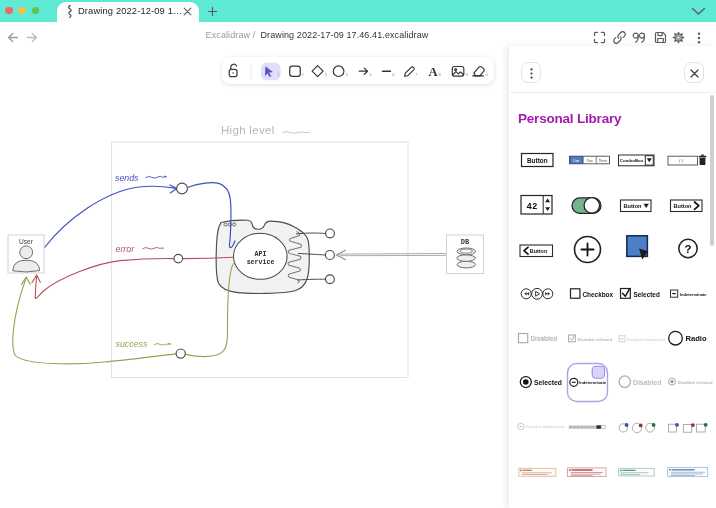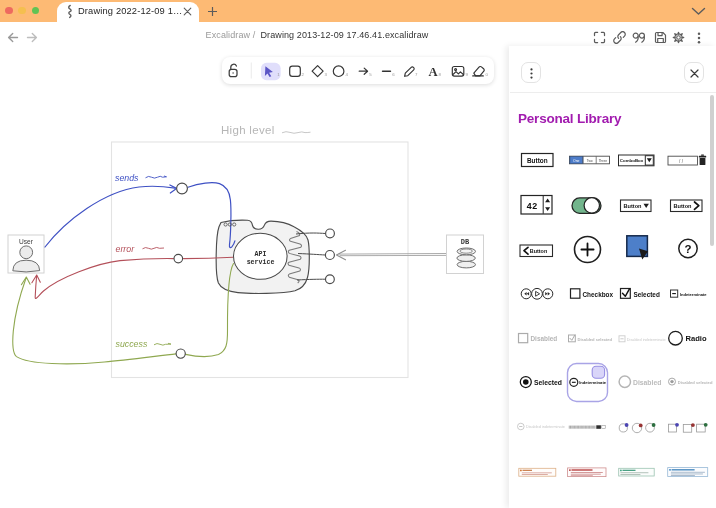--- a/index.html
+++ b/index.html
@@ -2,21 +2,21 @@
 <html><head><meta charset="utf-8">
 <style>
 *{margin:0;padding:0;box-sizing:border-box}
 html,body{width:716px;height:508px;overflow:hidden}
 body{font-family:"Liberation Sans",sans-serif;background:#fff;position:relative}
 .abs{position:absolute}
 svg{display:block}
 </style></head>
 <body>
 
-<div class="abs" style="left:0;top:0;width:716px;height:22px;background:#fdba74">
+<div class="abs" style="left:0;top:0;width:716px;height:22px;background:#5eead4">
   <div class="abs" style="left:5px;top:6.6px;width:7.8px;height:7.8px;border-radius:50%;background:#ee6a5f"></div>
   <div class="abs" style="left:18.4px;top:6.6px;width:7.8px;height:7.8px;border-radius:50%;background:#f5bf4f"></div>
   <div class="abs" style="left:31.7px;top:6.6px;width:7.8px;height:7.8px;border-radius:50%;background:#61c354"></div>
   <div class="abs" style="left:57px;top:2px;width:142px;height:20px;background:#fff;border-radius:9px 9px 0 0"></div>
 
   <svg class="abs" style="left:65px;top:4px" width="10" height="15" viewBox="0 0 10 15">
     <path d="M5.2 1.5 C3.4 2.2 3.2 4 4.8 4.8 C6.4 5.6 6.6 7.2 5 7.6 C3.6 8 3.4 9.6 4.9 10.3 C6.3 11 6.2 12.6 4.7 13.4" fill="none" stroke="#5f5f5f" stroke-width="1.45" stroke-linecap="round"></path>
   </svg>
   <div class="abs" style="left:78px;top:4.5px;width:100px;font-size:9.3px;color:#262626;letter-spacing:.15px;line-height:13px;white-space:nowrap">Drawing 2022-12-09 1…</div>
   <svg class="abs" style="left:183px;top:7px" width="9" height="9" viewBox="0 0 9 9">
@@ -31,21 +31,21 @@
 </div>
 
 <div class="abs" style="left:0;top:22px;width:716px;height:24px;background:#fff">
   <svg class="abs" style="left:7px;top:10px" width="12" height="11" viewBox="0 0 12 11">
     <path d="M10.5 5.5 H2 M5.7 1.5 L1.6 5.5 L5.7 9.5" fill="none" stroke="#9a9a9a" stroke-width="1.4" stroke-linecap="round" stroke-linejoin="round"></path>
   </svg>
   <svg class="abs" style="left:26px;top:10px" width="12" height="11" viewBox="0 0 12 11">
     <path d="M1.5 5.5 H10 M6.3 1.5 L10.4 5.5 L6.3 9.5" fill="none" stroke="#bdbdbd" stroke-width="1.4" stroke-linecap="round" stroke-linejoin="round"></path>
   </svg>
   <div class="abs" style="left:0;top:7.5px;width:634px;text-align:center;font-size:9px;letter-spacing:.1px;white-space:nowrap">
-    <span style="color:#9a9a9a">Excalidraw&nbsp;/&nbsp; </span><span style="color:#343434">Drawing 2013-12-09 17.46.41.excalidraw</span>
+    <span style="color:#9a9a9a">Excalidraw&nbsp;/&nbsp; </span><span style="color:#343434">Drawing 2022-17-09 17.46.41.excalidraw</span>
   </div>
 
   <svg class="abs" style="left:593px;top:9px" width="13" height="13" viewBox="0 0 13 13">
     <path d="M1.5 4.5 V2.4 A1 1 0 0 1 2.5 1.4 H4.6 M8.4 1.4 h2.1 A1 1 0 0 1 11.5 2.4 V4.5 M11.5 8.4 v2.1 A1 1 0 0 1 10.5 11.5 H8.4 M4.6 11.5 H2.5 A1 1 0 0 1 1.5 10.5 V8.4" fill="none" stroke="#5c5c5c" stroke-width="1.25" stroke-linecap="round"></path>
   </svg>
   <svg class="abs" style="left:613px;top:9px" width="13" height="13" viewBox="0 0 13 13">
     <g fill="none" stroke="#5c5c5c" stroke-width="1.2" stroke-linecap="round">
       <path d="M5.6 7.4 a2.6 2.6 0 0 1 0 -3.7 l2.2 -2.2 a2.6 2.6 0 0 1 3.7 3.7 l-1.2 1.2"></path>
       <path d="M7.4 5.6 a2.6 2.6 0 0 1 0 3.7 l-2.2 2.2 a2.6 2.6 0 0 1 -3.7 -3.7 l1.2 -1.2"></path>
     </g>

